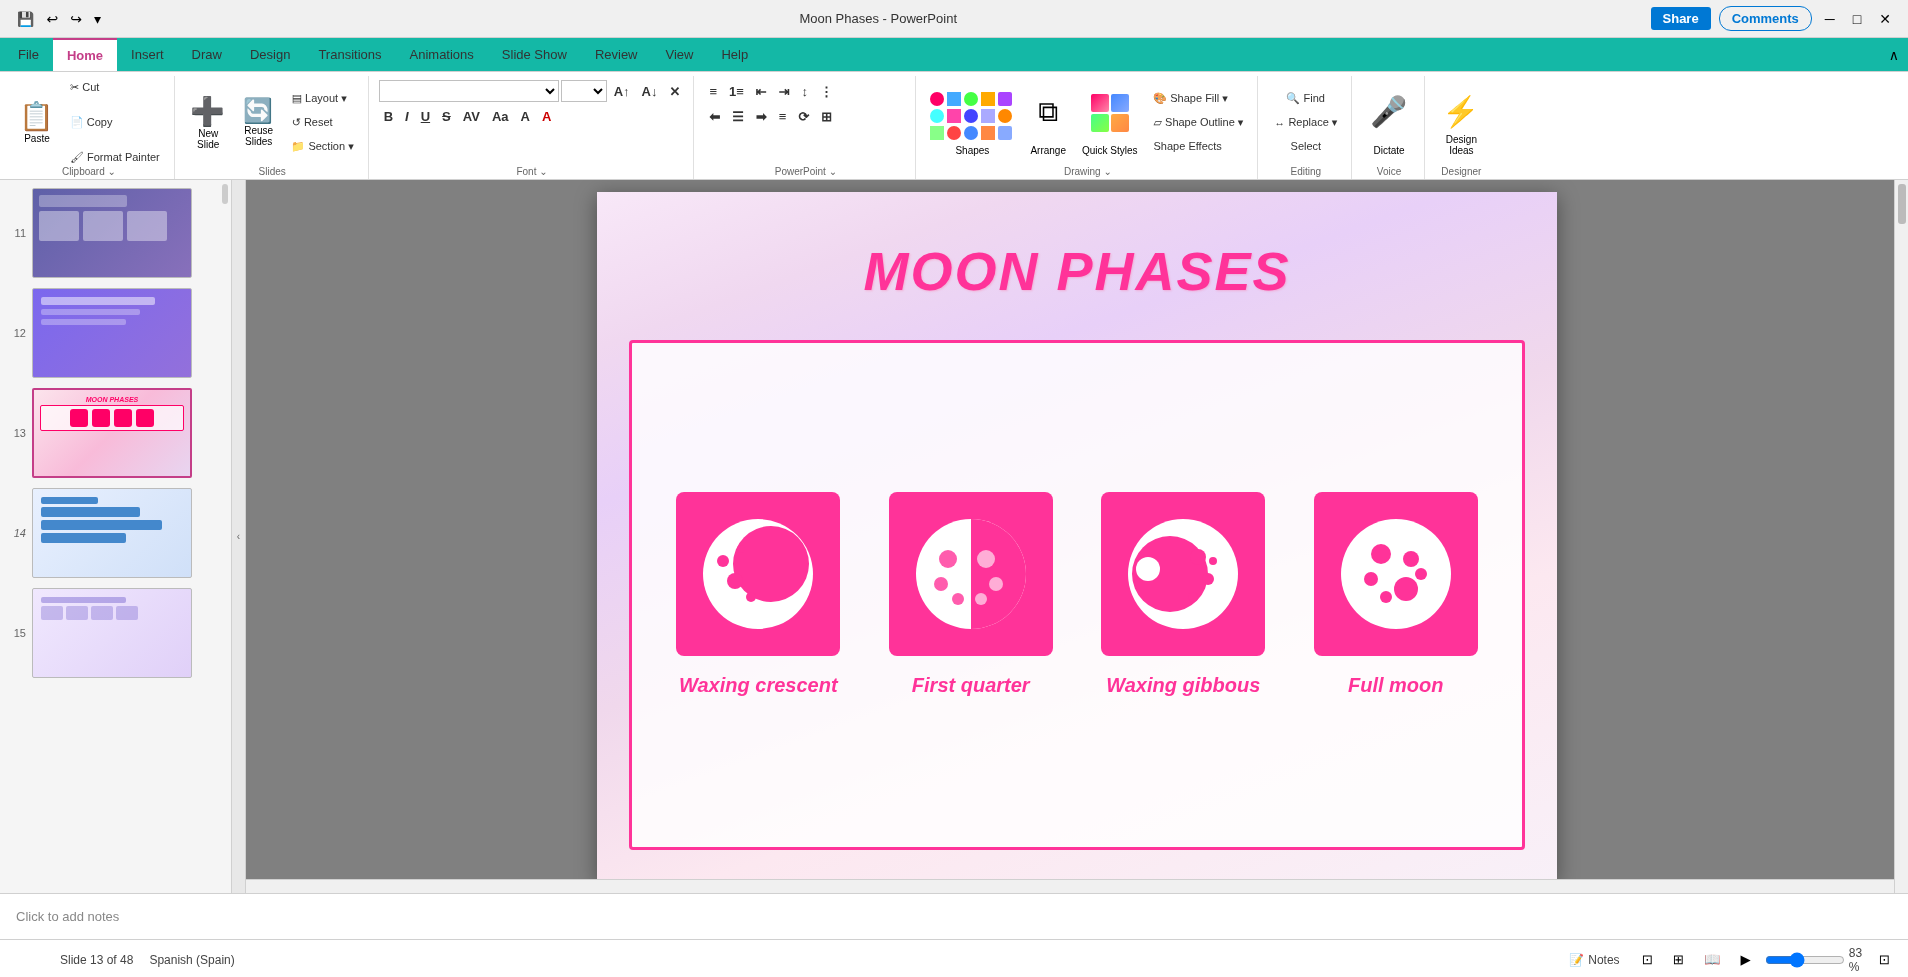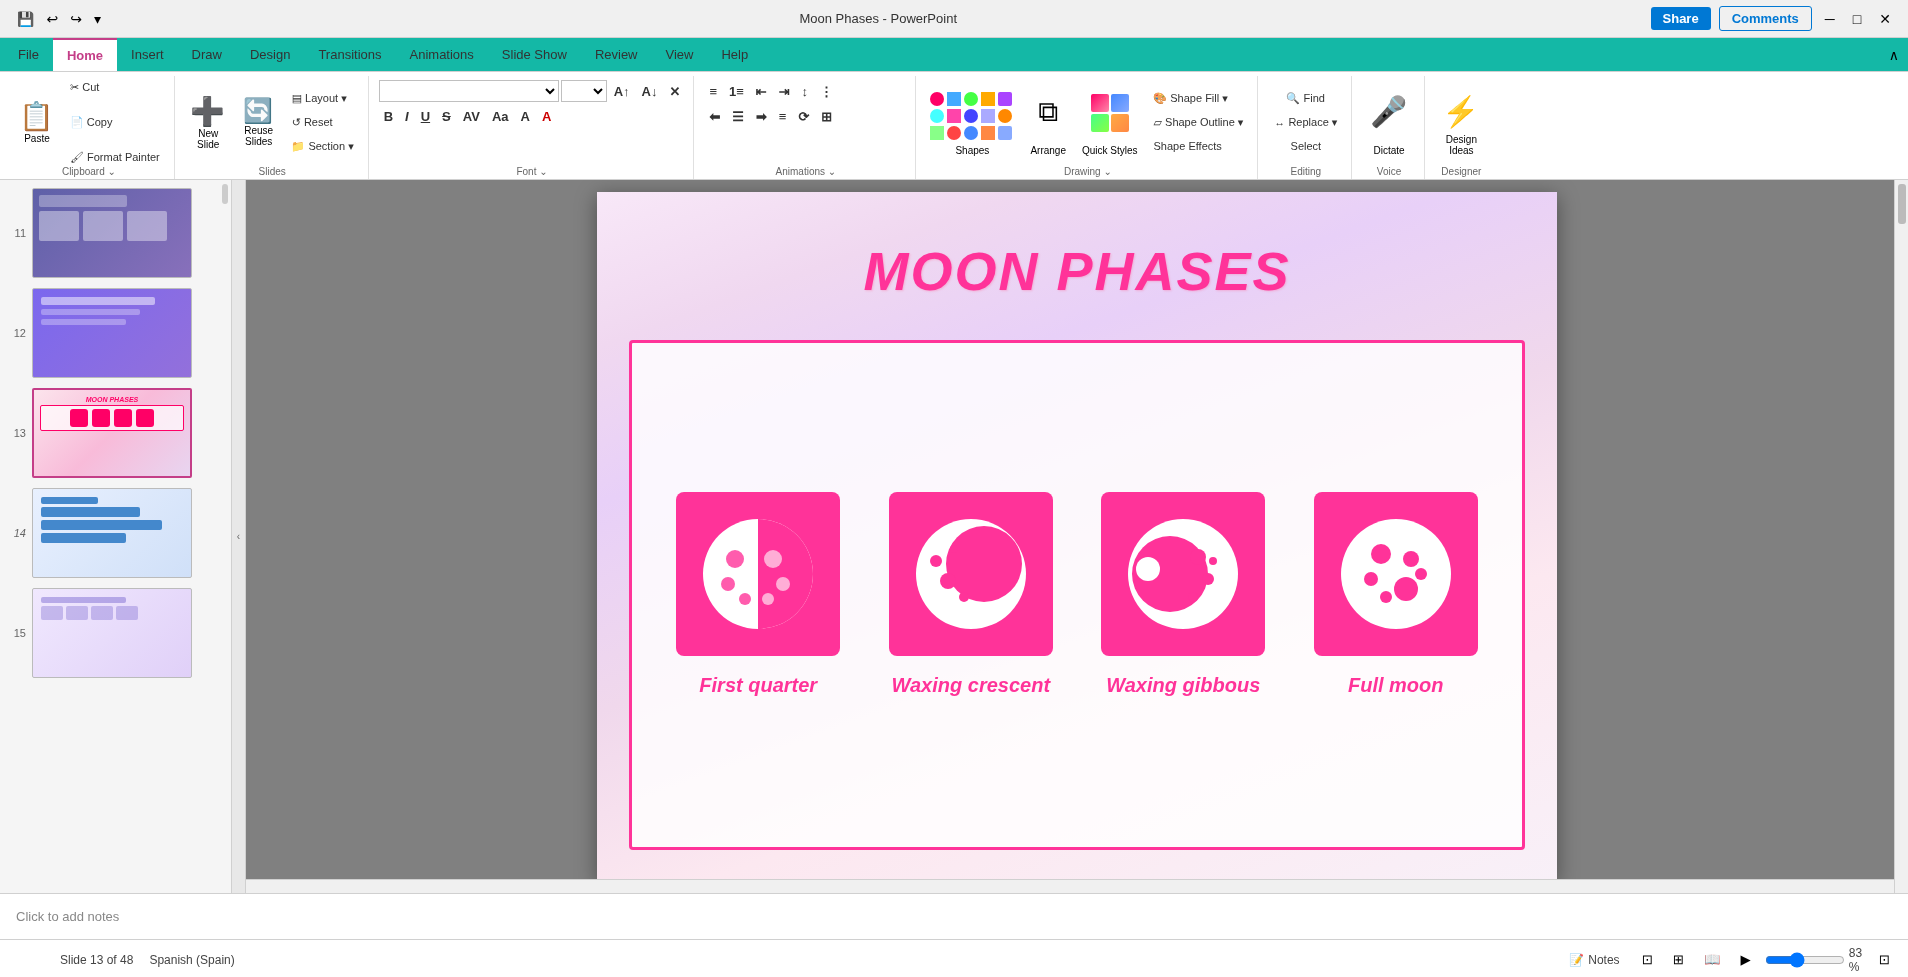--- a/index.html
+++ b/index.html
@@ -254,21 +254,21 @@
       border: none;
       font-weight: 600;
     }
     .comments-btn {
       display: flex;
       align-items: center;
       gap: 4px;
       background: transparent;
       color: #0078d4;
       padding: 4px 12px;
-      border-radius: 3px;
+      border-radius: 12px;
       cursor: pointer;
       font-size: 13px;
       border: 1px solid #0078d4;
       font-weight: 600;
     }
 
     #top-bar {
       display: flex;
       align-items: center;
       justify-content: space-between;
@@ -423,21 +423,21 @@
       </div>
       <div class="font-row">
         <button class="format-btn">⬅</button>
         <button class="format-btn">☰</button>
         <button class="format-btn">➡</button>
         <button class="format-btn">≡</button>
         <button class="format-btn">⟳</button>
         <button class="format-btn">⊞</button>
       </div>
     </div>
-    <div class="group-name">Animations ⌄</div>
+    <div class="group-name">PowerPoint ⌄</div>
   </div>
 
   <div class="group-section" style="padding:4px 8px 0;">
     <div class="group-tools" style="gap:6px;">
 
       <div style="display:flex; flex-direction:column; align-items:center; height:72px; cursor:pointer; padding:2px 4px;">
         <div style="display:grid; grid-template-columns:repeat(5,16px); grid-template-rows:repeat(3,16px); gap:1px; margin-top:4px;">
           <div style="background:#f06; border-radius:50%; width:14px; height:14px;"></div>
           <div style="background:#4af; width:14px; height:14px;"></div>
           <div style="background:#4f4; border-radius:50%; width:14px; height:14px;"></div>
@@ -583,48 +583,48 @@
 
     <div id="slide-canvas" style="width:960px; height:690px; background:linear-gradient(160deg,#f8e8f8 0%,#f0d8f0 15%,#e8d0f8 30%,#f0d8ec 50%,#fce8f0 70%,#f8f0f8 100%); position:relative; box-shadow:0 4px 20px rgba(0,0,0,0.4);">
 
       <div class="slide-title" style="position:absolute; top:48px; left:50%; transform:translateX(-50%); font-size:54px; font-weight:900; font-style:italic; color:#ff3399; text-align:center; white-space:nowrap; font-family:'Impact','Arial Black',sans-serif; letter-spacing:2px;">MOON PHASES</div>
 
       <div class="content-box" style="position:absolute; top:148px; left:32px; right:32px; bottom:32px; background:rgba(255,255,255,0.82); border:3px solid #ff3399; border-radius:4px; display:flex; align-items:center; justify-content:space-around; padding:28px 20px;">
 
         <div class="phase-item" style="display:flex; flex-direction:column; align-items:center; gap:18px;">
           <div class="phase-icon" style="width:164px; height:164px; background:#ff3399; border-radius:8px; display:flex; align-items:center; justify-content:center;">
             <svg width="130" height="130" viewBox="0 0 130 130">
-              <circle cx="65" cy="65" r="55" fill="white"></circle>
-              <path d="M65 10 A55 55 0 0 1 65 120 L65 10" fill="#ff3399"></path>
-
-              <circle cx="42" cy="50" r="9" fill="#ff3399" opacity="0.8"></circle>
-              <circle cx="35" cy="75" r="7" fill="#ff3399" opacity="0.8"></circle>
-              <circle cx="52" cy="90" r="6" fill="#ff3399" opacity="0.8"></circle>
-
-              <circle cx="80" cy="50" r="9" fill="white" opacity="0.6"></circle>
-              <circle cx="90" cy="75" r="7" fill="white" opacity="0.6"></circle>
-              <circle cx="75" cy="90" r="6" fill="white" opacity="0.6"></circle>
-            </svg>
-          </div>
-          <div class="phase-label" style="font-size:20px; font-weight:700; font-style:italic; color:#ff3399; text-align:center;">First quarter</div>
-        </div>
-
-        <div class="phase-item" style="display:flex; flex-direction:column; align-items:center; gap:18px;">
-          <div class="phase-icon" style="width:164px; height:164px; background:#ff3399; border-radius:8px; display:flex; align-items:center; justify-content:center;">
-            <svg width="130" height="130" viewBox="0 0 130 130">
               <circle cx="65" cy="65" r="55" fill="white" stroke="none"></circle>
               <circle cx="78" cy="55" r="38" fill="#ff3399"></circle>
 
               <circle cx="42" cy="72" r="8" fill="#ff3399"></circle>
               <circle cx="30" cy="52" r="6" fill="#ff3399"></circle>
               <circle cx="58" cy="88" r="5" fill="#ff3399"></circle>
               <circle cx="48" cy="40" r="4" fill="#ff3399"></circle>
             </svg>
           </div>
           <div class="phase-label" style="font-size:20px; font-weight:700; font-style:italic; color:#ff3399; text-align:center;">Waxing crescent</div>
+        </div>
+
+        <div class="phase-item" style="display:flex; flex-direction:column; align-items:center; gap:18px;">
+          <div class="phase-icon" style="width:164px; height:164px; background:#ff3399; border-radius:8px; display:flex; align-items:center; justify-content:center;">
+            <svg width="130" height="130" viewBox="0 0 130 130">
+              <circle cx="65" cy="65" r="55" fill="white"></circle>
+              <path d="M65 10 A55 55 0 0 1 65 120 L65 10" fill="#ff3399"></path>
+
+              <circle cx="42" cy="50" r="9" fill="#ff3399" opacity="0.8"></circle>
+              <circle cx="35" cy="75" r="7" fill="#ff3399" opacity="0.8"></circle>
+              <circle cx="52" cy="90" r="6" fill="#ff3399" opacity="0.8"></circle>
+
+              <circle cx="80" cy="50" r="9" fill="white" opacity="0.6"></circle>
+              <circle cx="90" cy="75" r="7" fill="white" opacity="0.6"></circle>
+              <circle cx="75" cy="90" r="6" fill="white" opacity="0.6"></circle>
+            </svg>
+          </div>
+          <div class="phase-label" style="font-size:20px; font-weight:700; font-style:italic; color:#ff3399; text-align:center;">First quarter</div>
         </div>
 
         <div class="phase-item" style="display:flex; flex-direction:column; align-items:center; gap:18px;">
           <div class="phase-icon" style="width:164px; height:164px; background:#ff3399; border-radius:8px; display:flex; align-items:center; justify-content:center;">
             <svg width="130" height="130" viewBox="0 0 130 130">
               <circle cx="65" cy="65" r="55" fill="white"></circle>
               <circle cx="52" cy="65" r="38" fill="#ff3399"></circle>
 
               <circle cx="30" cy="60" r="12" fill="white"></circle>
 

